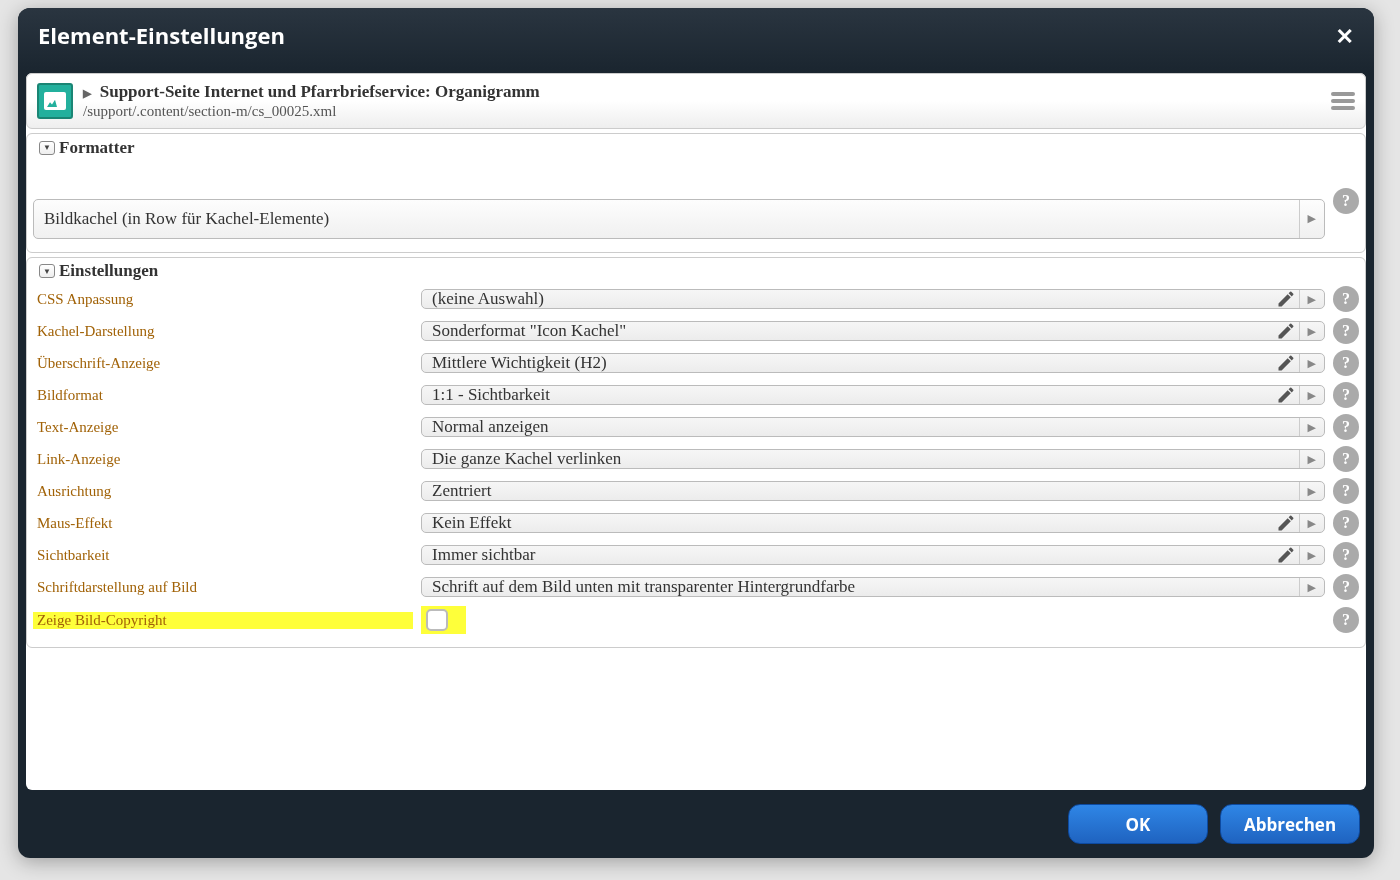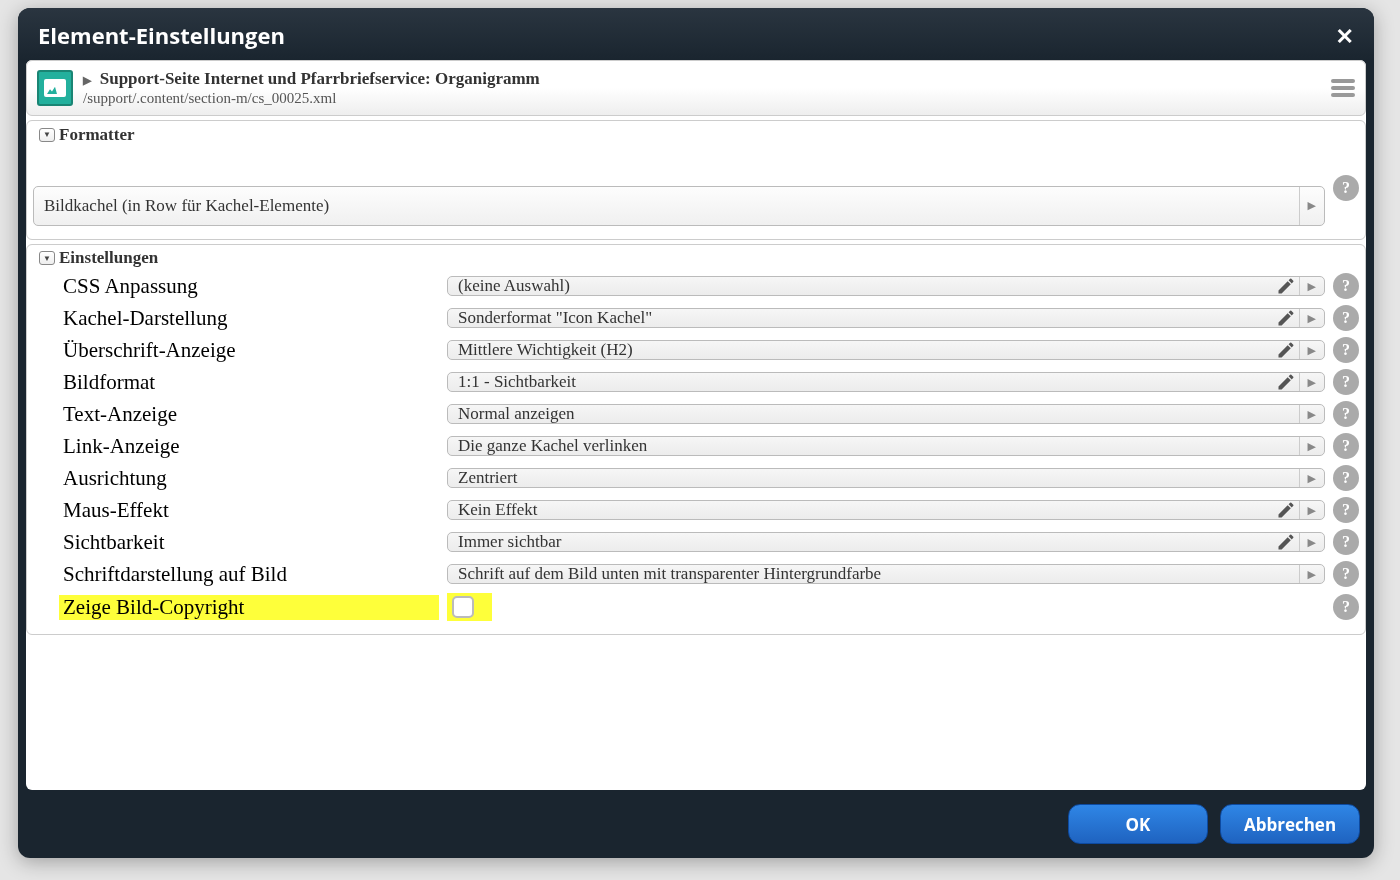--- a/index.html
+++ b/index.html
@@ -20,21 +20,21 @@
     background: #1a252f;
     border-radius: 12px;
     box-shadow: 0 4px 20px rgba(0,0,0,0.3);
     display: flex;
     flex-direction: column;
   }
   .dialog-title {
     color: #fff;
     font-size: 22px;
     font-weight: 700;
-    padding: 12px 20px 10px 20px;
+    padding: 12px 20px 23px 20px;
     display: flex;
     justify-content: space-between;
     align-items: center;
     background: linear-gradient(to bottom, #2a3540, #1a252f);
     border-top-left-radius: 12px;
     border-top-right-radius: 12px;
   }
   .dialog-content {
     flex: 1;
     background: #fff;
@@ -114,24 +114,23 @@
     background: linear-gradient(#fff,#eee);
   }
   .row {
     display: flex;
     align-items: center;
     gap: 8px;
     padding: 3px 0;
   }
   .row-label {
     width: 380px;
-    font-size: 21px;
-    color: #000000;
+    font-size: 15px;
+    color: #a16207;
     padding-left: 4px;
-    margin-left: 26px;
   }
   .row-field {
     flex: 1;
     height: 20px;
     border: 1px solid #bbb;
     border-radius: 5px;
     background: linear-gradient(to bottom, #f6f6f6, #ececec);
     display: flex;
     align-items: center;
     padding-left: 10px;

